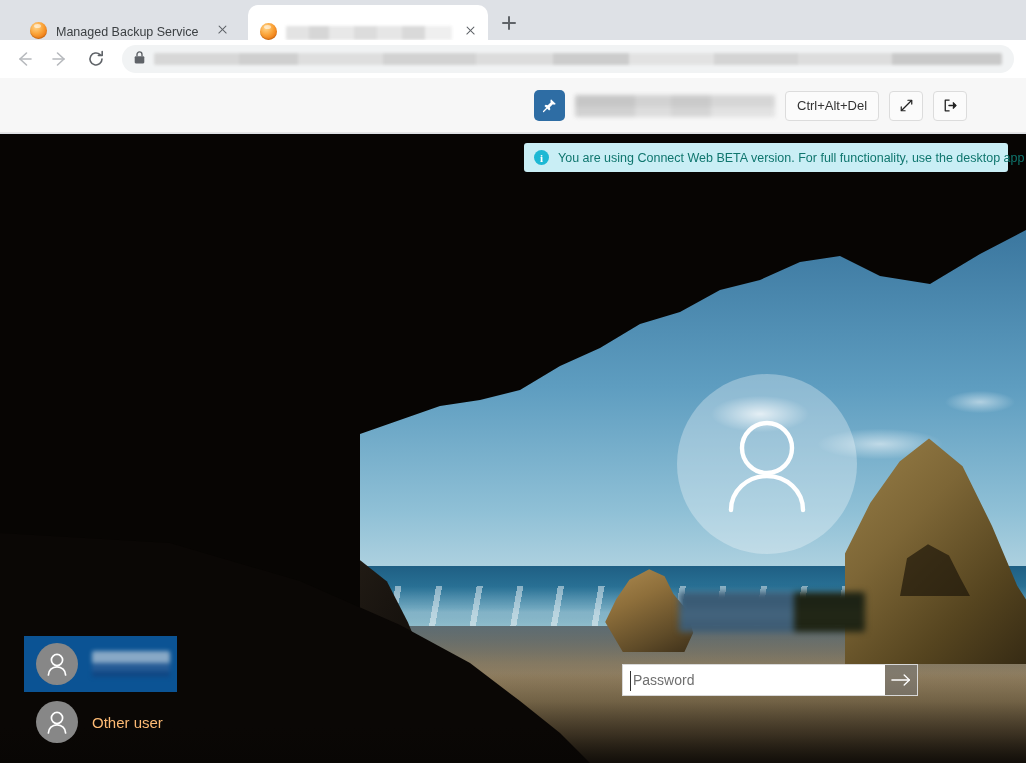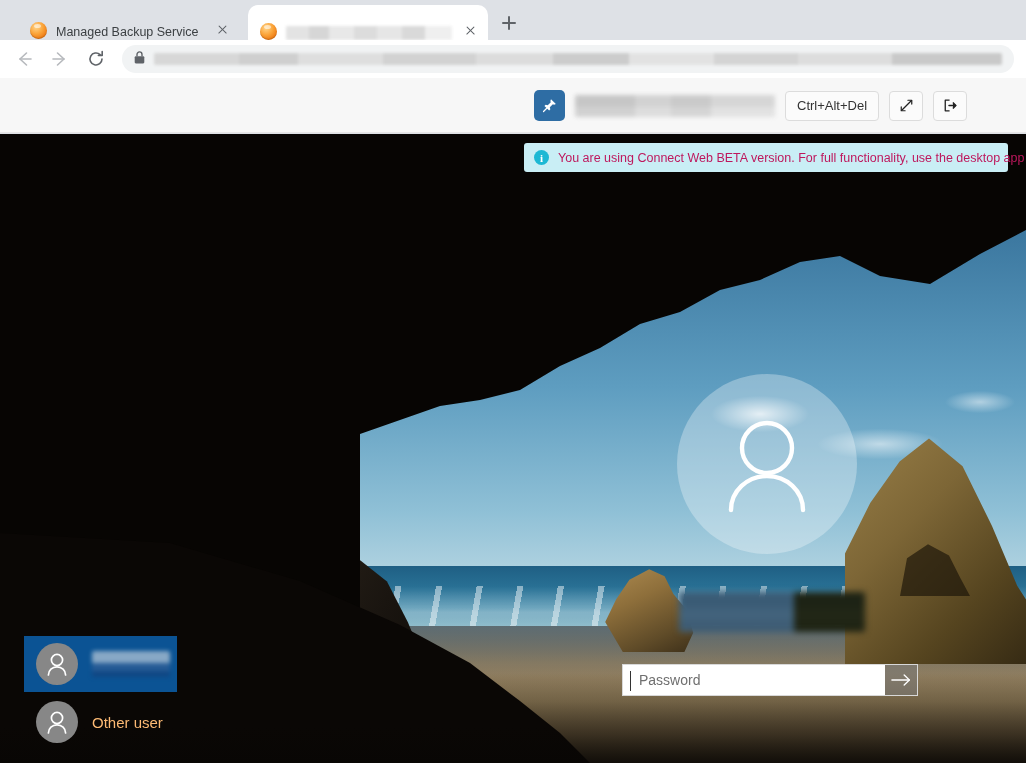--- a/index.html
+++ b/index.html
@@ -196,21 +196,21 @@
     position: absolute; left: 524px; top: 143px; width: 484px; height: 29px;
     background: #c9eef5; border-radius: 3px;
     display: flex; align-items: center; gap: 9px; padding: 0 10px;
   }
   .info-icon {
     width: 15px; height: 15px; flex: 0 0 15px; border-radius: 50%;
     background: #1cb8d4; color: #fff; font-size: 11px; font-weight: bold;
     font-family: "Liberation Serif", serif;
     display: flex; align-items: center; justify-content: center;
   }
-  .beta-text { font-size: 12.5px; color: #be185d; flex: 1 1 auto; white-space: nowrap; }
+  .beta-text { font-size: 12.5px; color: #0f766e; flex: 1 1 auto; white-space: nowrap; }
 
   
   .avatar-big {
     position: absolute; left: 677px; top: 240px; width: 180px; height: 180px;
     border-radius: 50%; background: rgba(255,255,255,.30);
     display: flex; align-items: center; justify-content: center;
   }
   .login-name {
     position: absolute; left: 679px; top: 458px; width: 186px; height: 40px;
     border-radius: 2px; filter: blur(3px);
@@ -221,21 +221,21 @@
         rgba(110,140,160,.85) 72% 100%),
       linear-gradient(90deg, rgba(120,150,170,1) 0 62%, rgba(60,58,30,1) 62% 100%);
     background-blend-mode: multiply;
   }
   .pw-row {
     position: absolute; left: 622px; top: 530px; width: 296px; height: 32px;
     display: flex; border: 1px solid #d8d8d8;
   }
   .pw-input {
     flex: 1 1 auto; background: #fff; display: flex; align-items: center;
-    padding-left: 16px; position: relative;
+    padding-left: 10px; position: relative;
   }
   .pw-caret {
     position: absolute; left: 7px; top: 6px; width: 1px; height: 20px; background: #333;
   }
   .pw-placeholder { font-size: 14px; color: #6f6f6f; }
   .pw-submit {
     width: 32px; flex: 0 0 32px; background: rgba(120,120,120,.55);
     display: flex; align-items: center; justify-content: center;
   }
 

